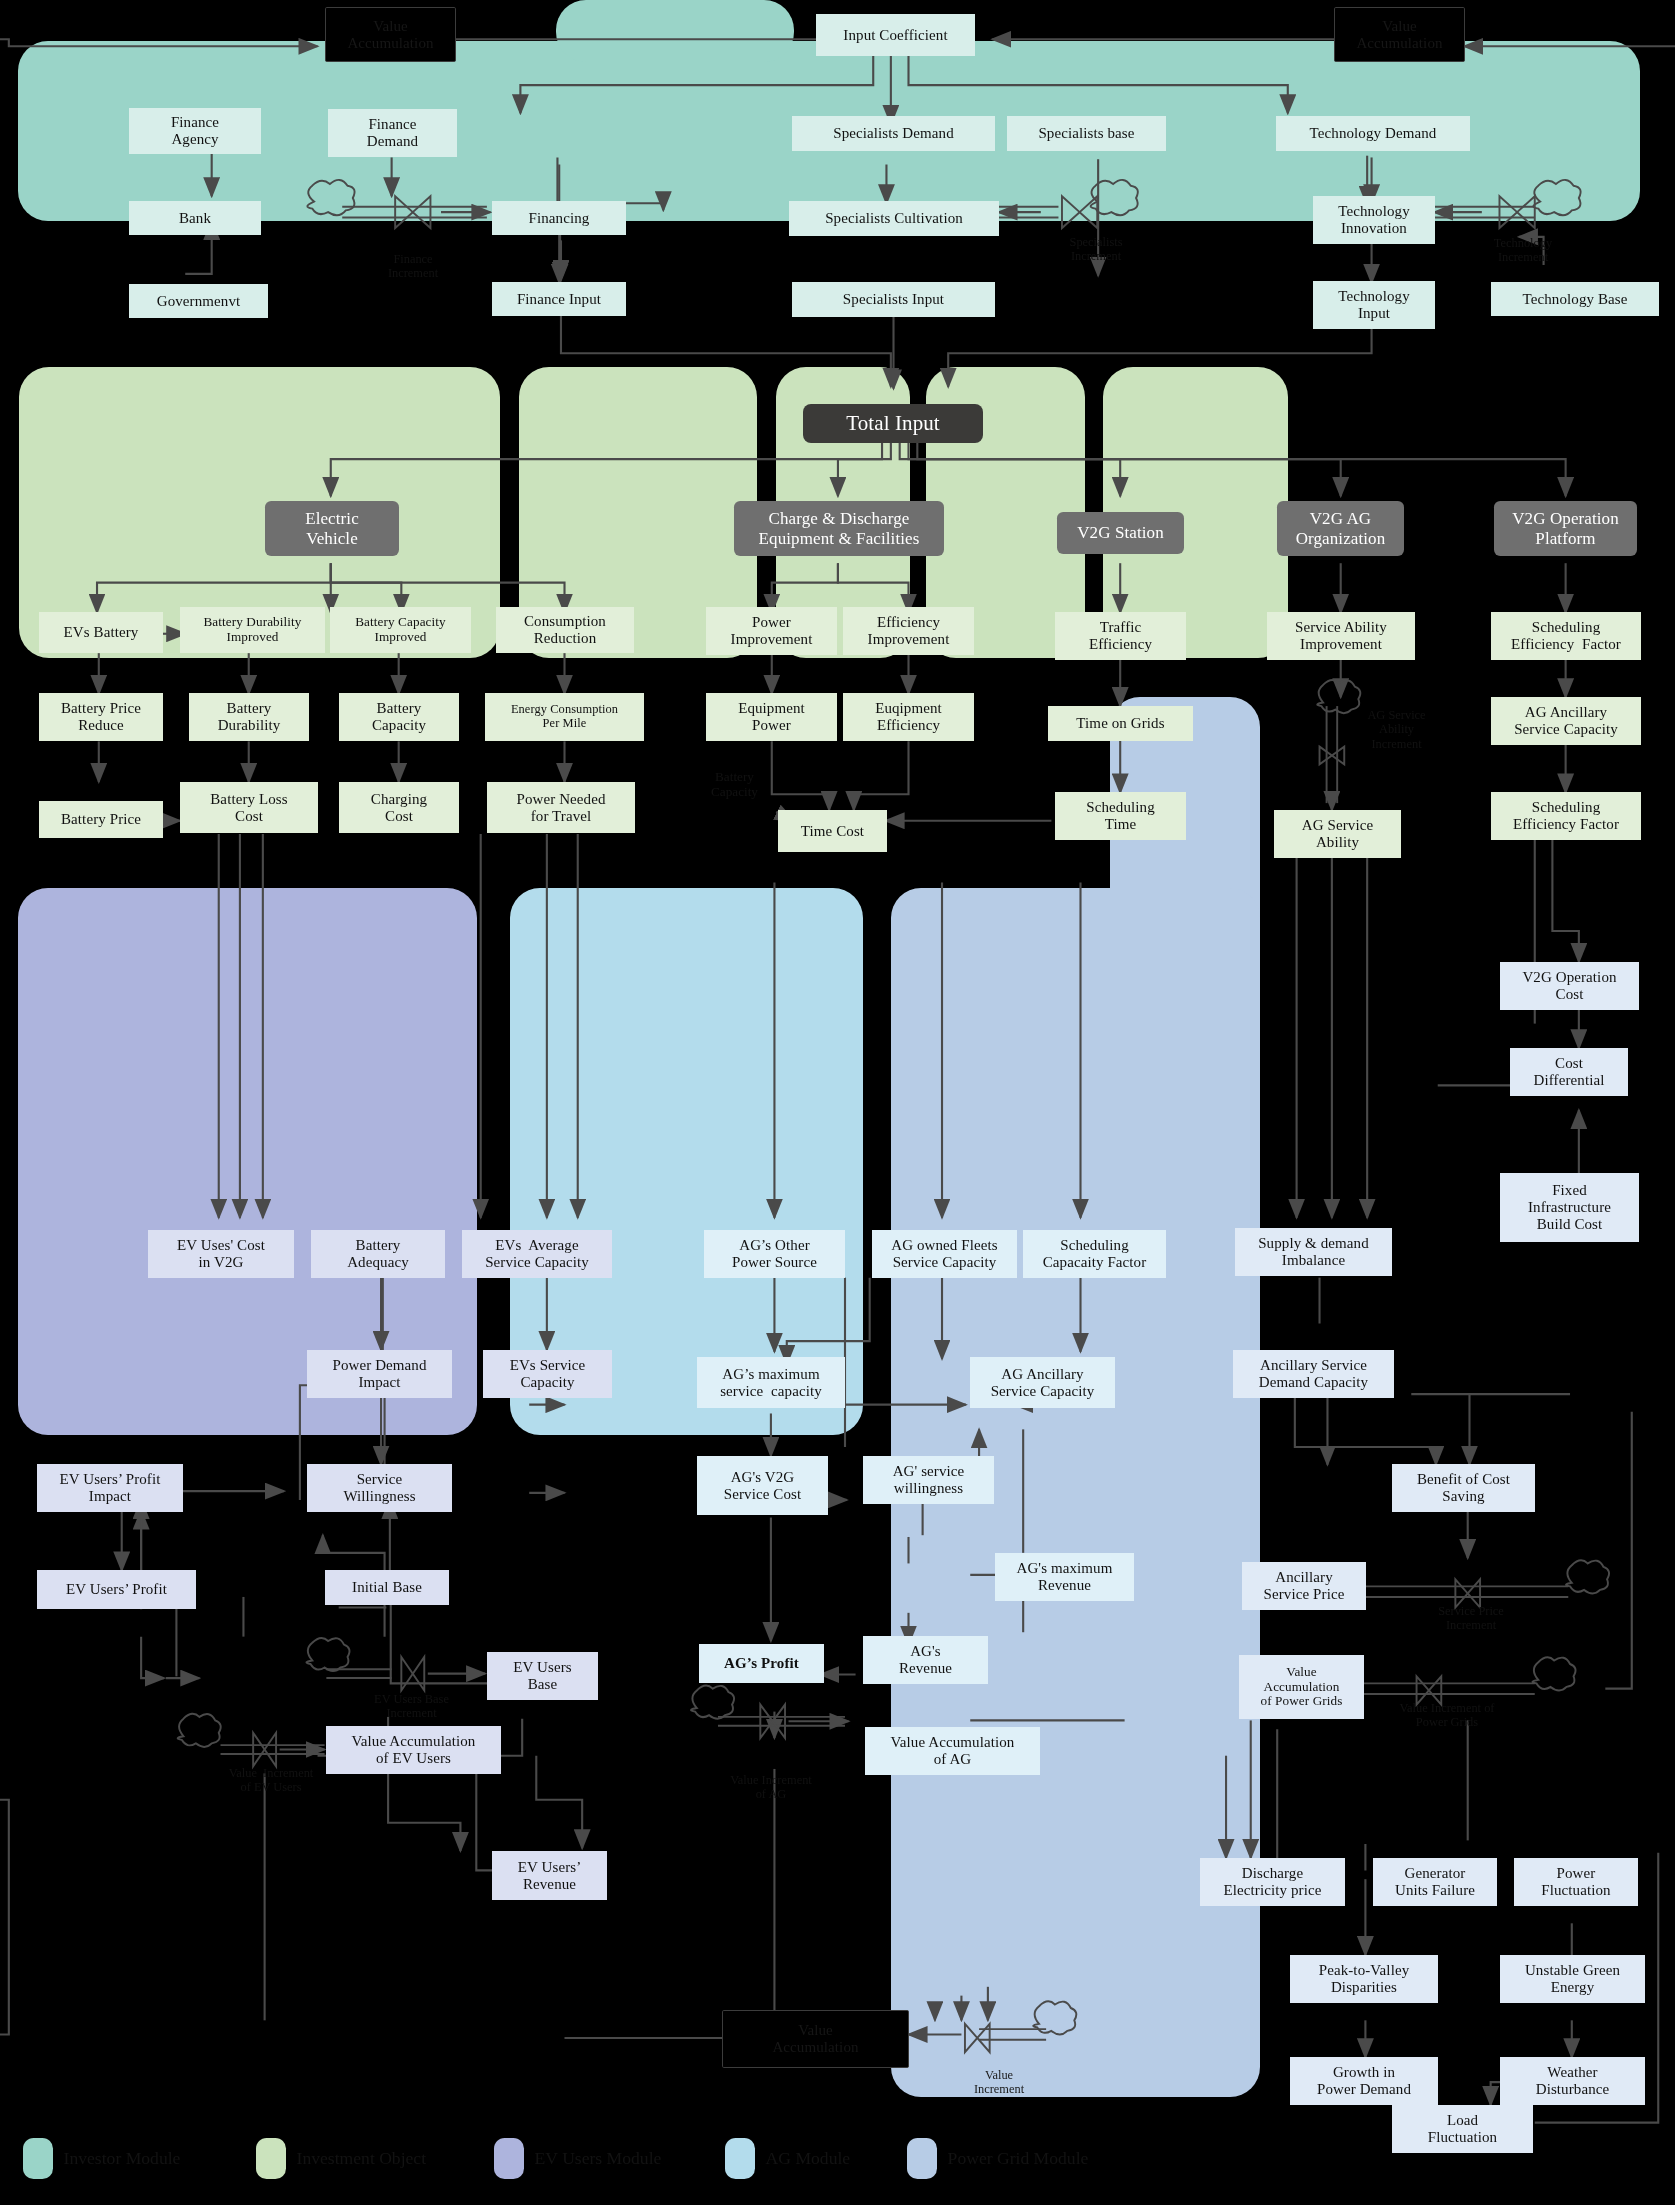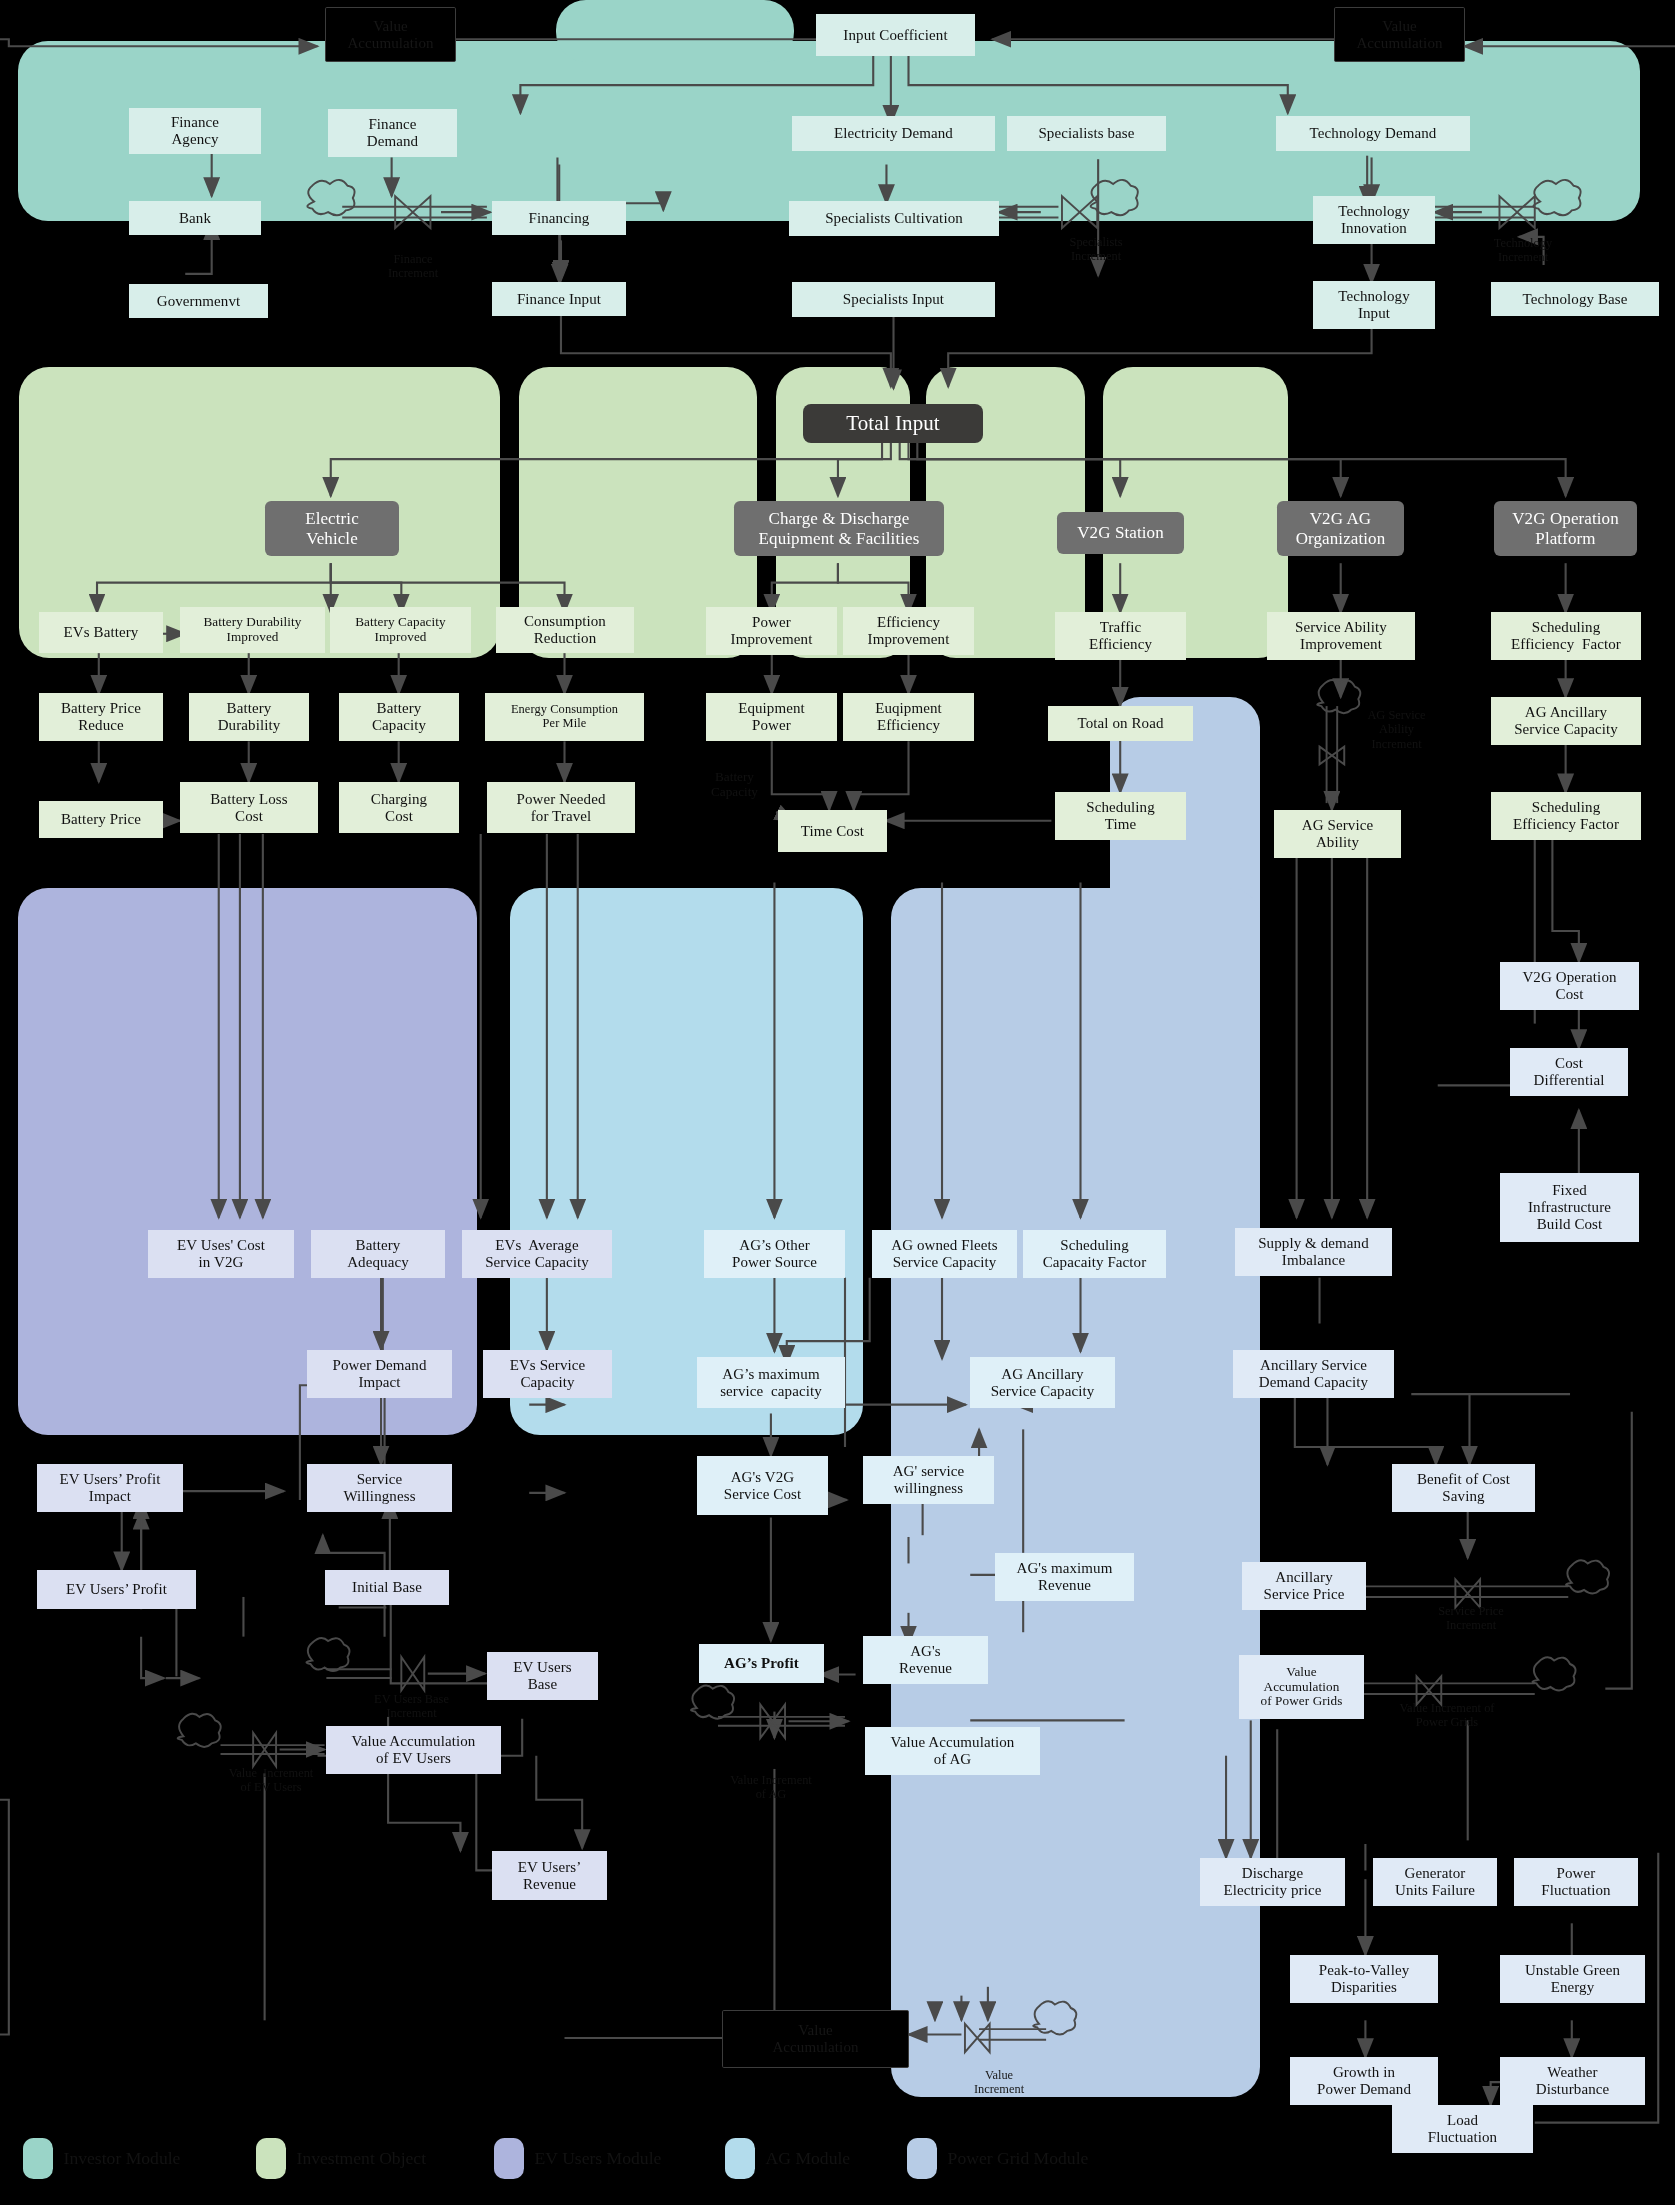--- a/index.html
+++ b/index.html
@@ -317,21 +317,21 @@
       <span>Finance<br>Demand</span>
     </div>
   <div class="vbox inv" style="left:492px;top:201px;width:134px;height:34px;">
       <span>Financing</span>
     </div>
   <div class="vbox inv" style="left:492px;top:282px;width:134px;height:34px;">
       <span>Finance Input</span>
     </div>
 
   <div class="vbox inv" style="left:792px;top:116px;width:203px;height:35px;">
-      <span>Electricity Demand</span>
+      <span>Specialists Demand</span>
     </div>
   <div class="vbox inv" style="left:1007px;top:116px;width:159px;height:35px;">
       <span>Specialists base</span>
     </div>
   <div class="vbox inv" style="left:789px;top:201px;width:210px;height:35px;">
       <span>Specialists Cultivation</span>
     </div>
   <div class="vbox inv" style="left:792px;top:282px;width:203px;height:35px;">
       <span>Specialists Input</span>
     </div>
@@ -424,21 +424,21 @@
     </div>
   <div class="vbox obj" style="left:778px;top:810px;width:109px;height:42px;">
       <span>Time Cost</span>
     </div>
   <div class="flab" style="left:686px;top:769px;width:97px;font-size:13.2px;">Battery<br>Capacity</div>
 
   <div class="vbox obj" style="left:1055px;top:612px;width:131px;height:48px;">
       <span>Traffic<br>Efficiency</span>
     </div>
   <div class="vbox obj" style="left:1048px;top:706px;width:145px;height:35px;">
-      <span>Total on Road</span>
+      <span>Time on Grids</span>
     </div>
   <div class="vbox obj" style="left:1055px;top:792px;width:131px;height:48px;">
       <span>Scheduling<br>Time</span>
     </div>
 
   <div class="vbox obj" style="left:1267px;top:612px;width:148px;height:48px;">
       <span>Service Ability<br>Improvement</span>
     </div>
   <div class="vbox obj" style="left:1274px;top:810px;width:127px;height:48px;">
       <span>AG Service<br>Ability</span>

